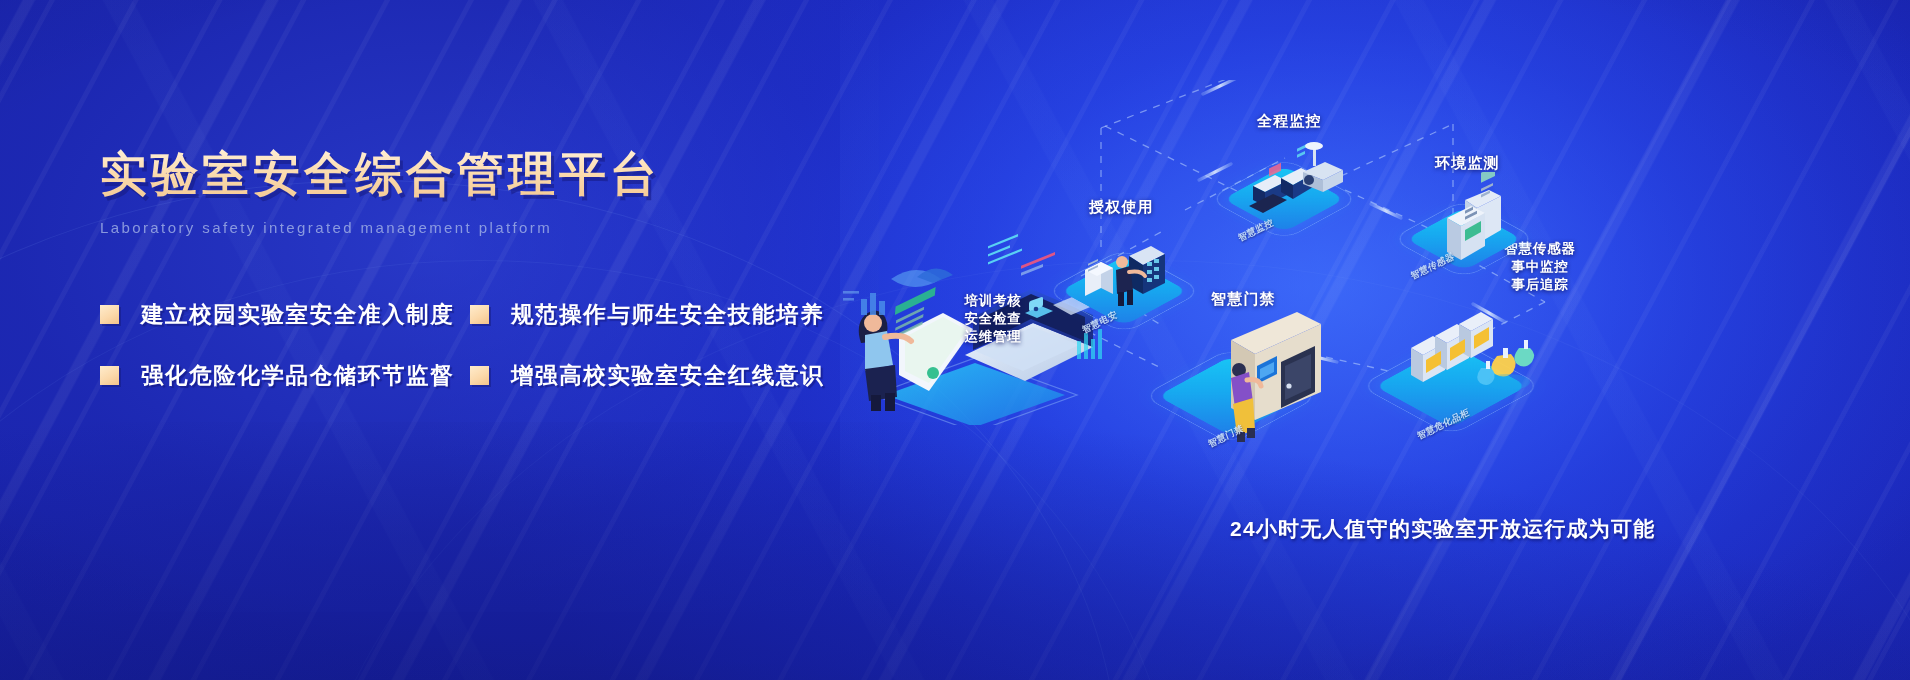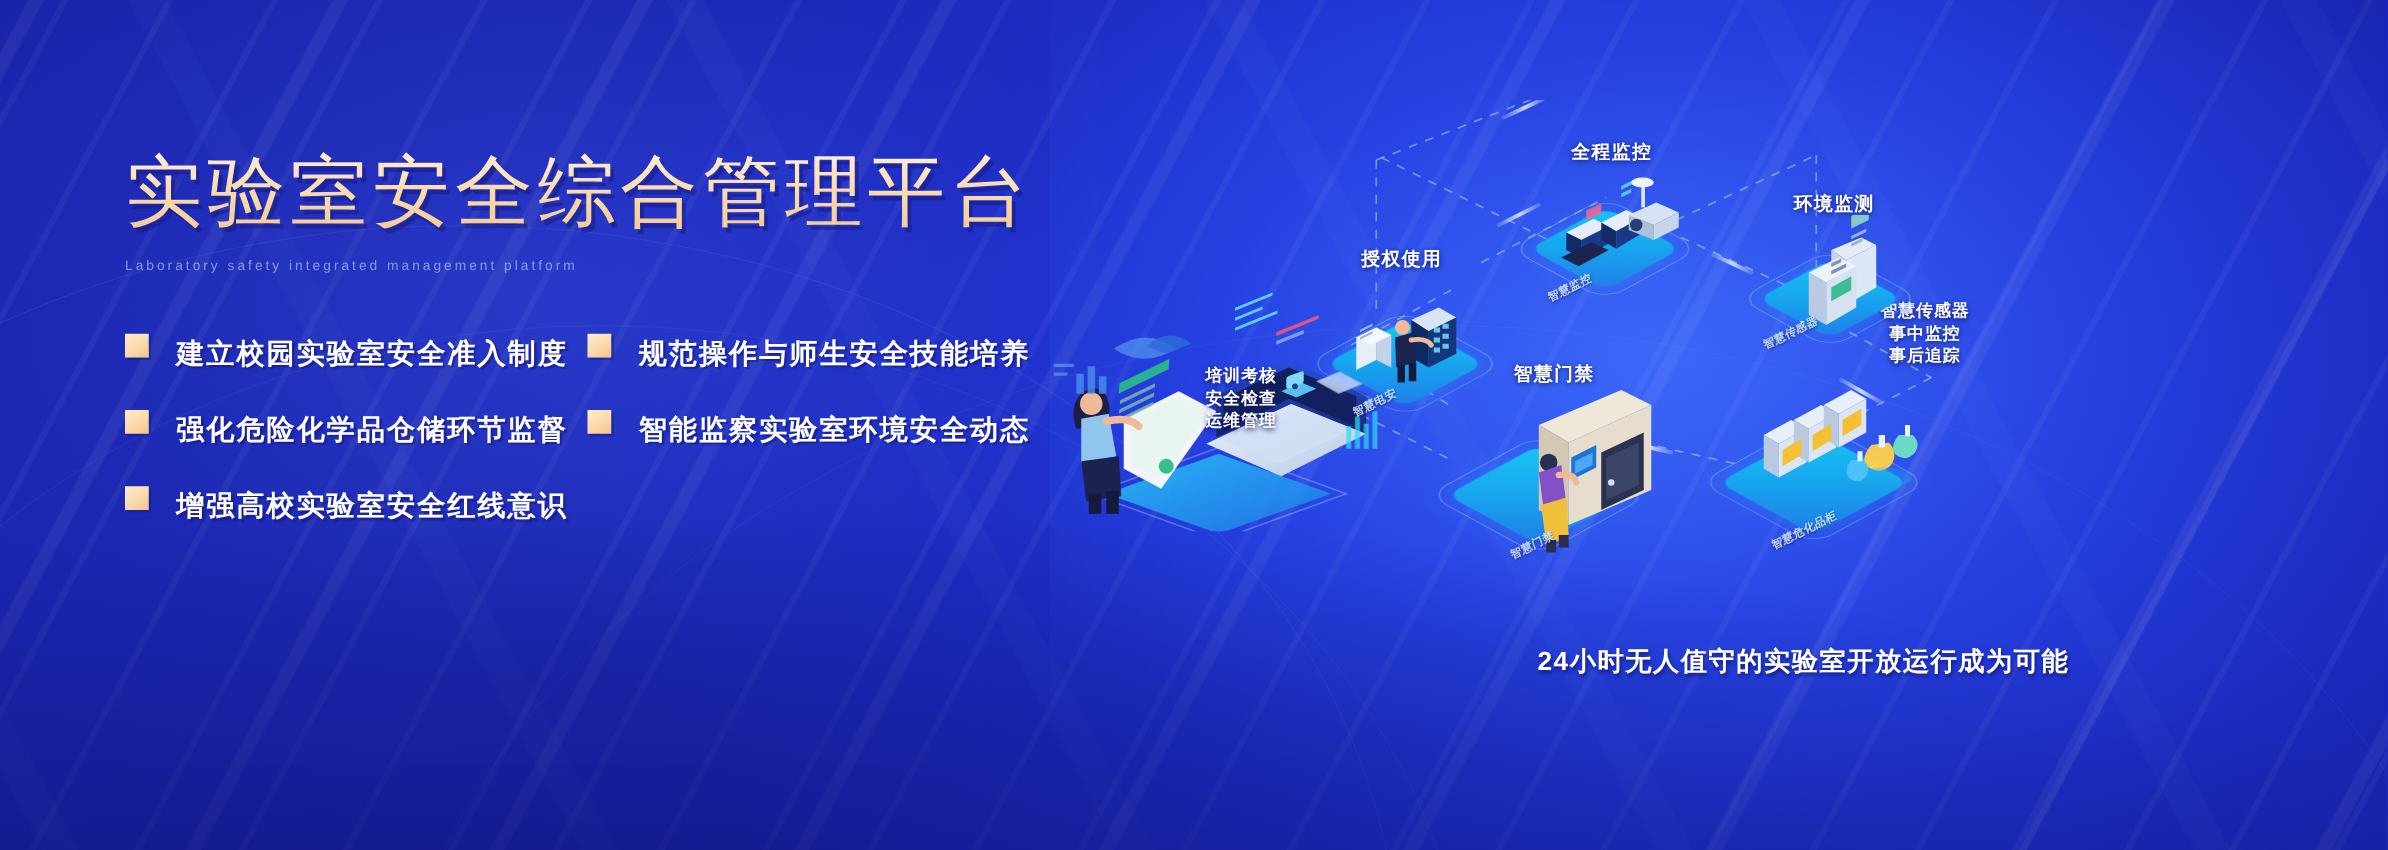--- a/index.html
+++ b/index.html
@@ -63,41 +63,41 @@
   .arc-c { left:300px; bottom:-880px; width:1700px; height:1300px; border-color:rgba(150,185,255,.06); }
   .vig {
     position:absolute; inset:0;
     background:radial-gradient(ellipse 120% 110% at 50% 45%, rgba(0,0,0,0) 48%, rgba(5,8,60,.30) 100%);
   }
 
   
   #left { position:absolute; left:100px; top:118px; width:800px; }
 
   #title {
-    font-size:62px; font-weight:400; letter-spacing:4px;
+    font-size:47px; font-weight:700; letter-spacing:4px;
     color:#fbdcb0;
     background:linear-gradient(180deg,#fff0d9 0%,#fbdcb0 46%,#f4c994 100%);
     -webkit-background-clip:text; background-clip:text;
     -webkit-text-fill-color:transparent;
     filter:drop-shadow(3px 4px 0px rgba(22,26,130,.55));
-    white-space:nowrap; line-height:1.15;
+    white-space:nowrap; line-height:1.15;margin-top:29px;
   }
   #subtitle {
     margin-top:18px;
-    font-size:11px; letter-spacing:2.4px; font-weight:400;
+    font-size:15px; letter-spacing:2.4px; font-weight:400;
     color:rgba(166,182,232,.78);
     white-space:nowrap;
   }
 
   #bullets {
     margin-top:48px;
     display:grid; grid-template-columns:370px 370px;
     grid-auto-rows:61px; column-gap:0px;
   }
-  .bullet { display:flex; align-items:flex-start; }
+  .bullet { display:flex; align-items:center; }
   .bullet .sq {
     width:19px; height:19px; flex:0 0 19px;
     background:linear-gradient(150deg,#ffeccd 0%,#fbd9ab 55%,#f3c38c 100%);
     box-shadow:2px 2px 0 rgba(20,24,120,.45);
   }
   .bullet .txt {
     margin-left:22px;
     font-size:22.5px; font-weight:600; letter-spacing:1.6px;
     color:#ffffff;
     text-shadow:2px 2px 1px rgba(18,22,120,.55);
@@ -185,24 +185,20 @@
       <span class="sq"></span>
       <span class="txt">建立校园实验室安全准入制度</span>
     </div>
     <div class="bullet">
       <span class="sq"></span>
       <span class="txt">规范操作与师生安全技能培养</span>
     </div>
     <div class="bullet">
       <span class="sq"></span>
       <span class="txt">强化危险化学品仓储环节监督</span>
-    </div>
-    <div class="bullet">
-      <span class="sq"></span>
-      <span class="txt">智能监察实验室环境安全动态</span>
     </div>
     <div class="bullet">
       <span class="sq"></span>
       <span class="txt">增强高校实验室安全红线意识</span>
     </div>
     <div class="bullet bullet-empty"></div>
   </div>
 </div>
 
 <div id="diagram">

